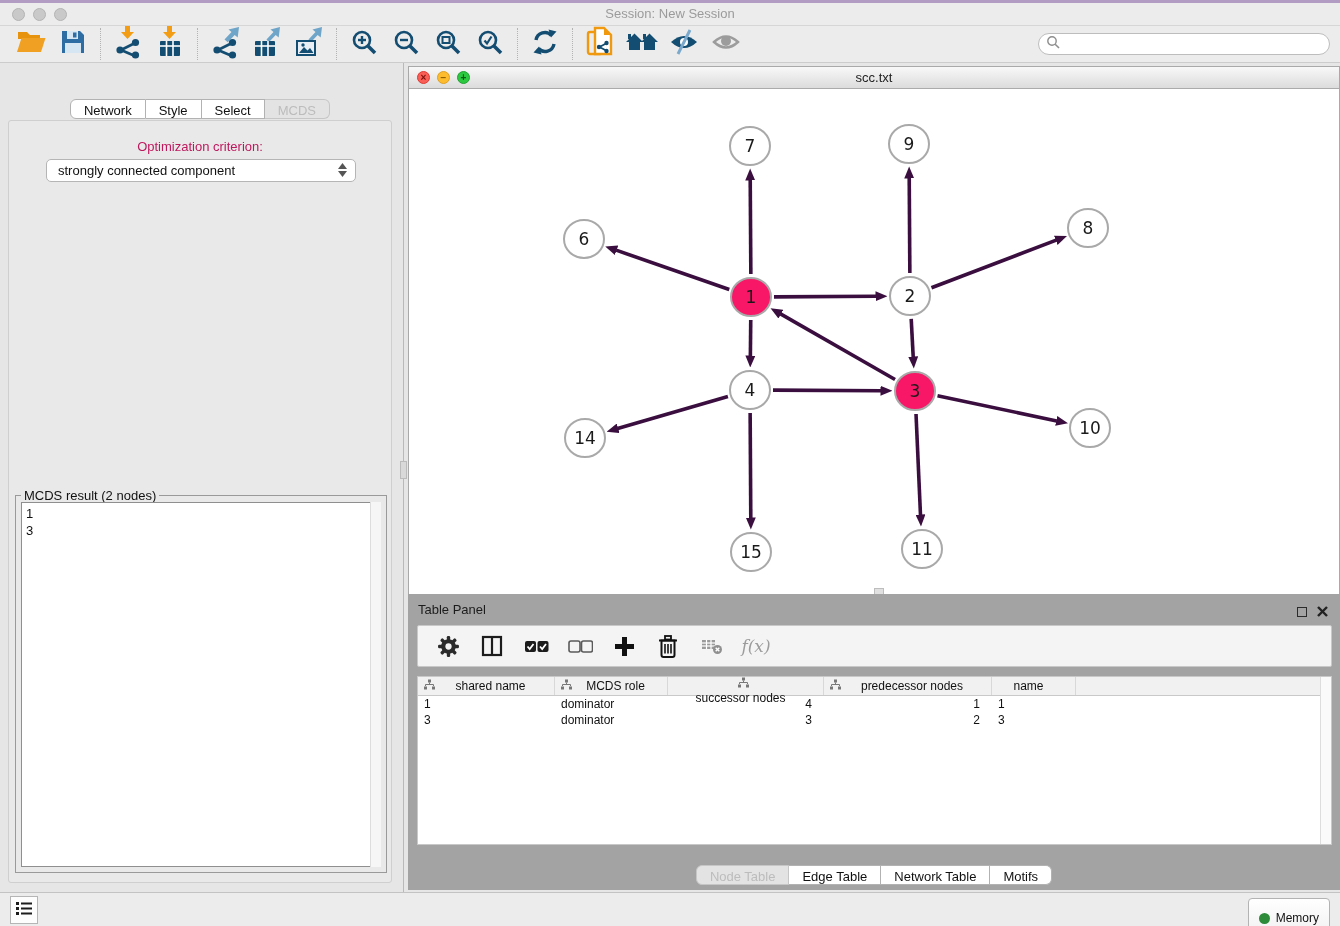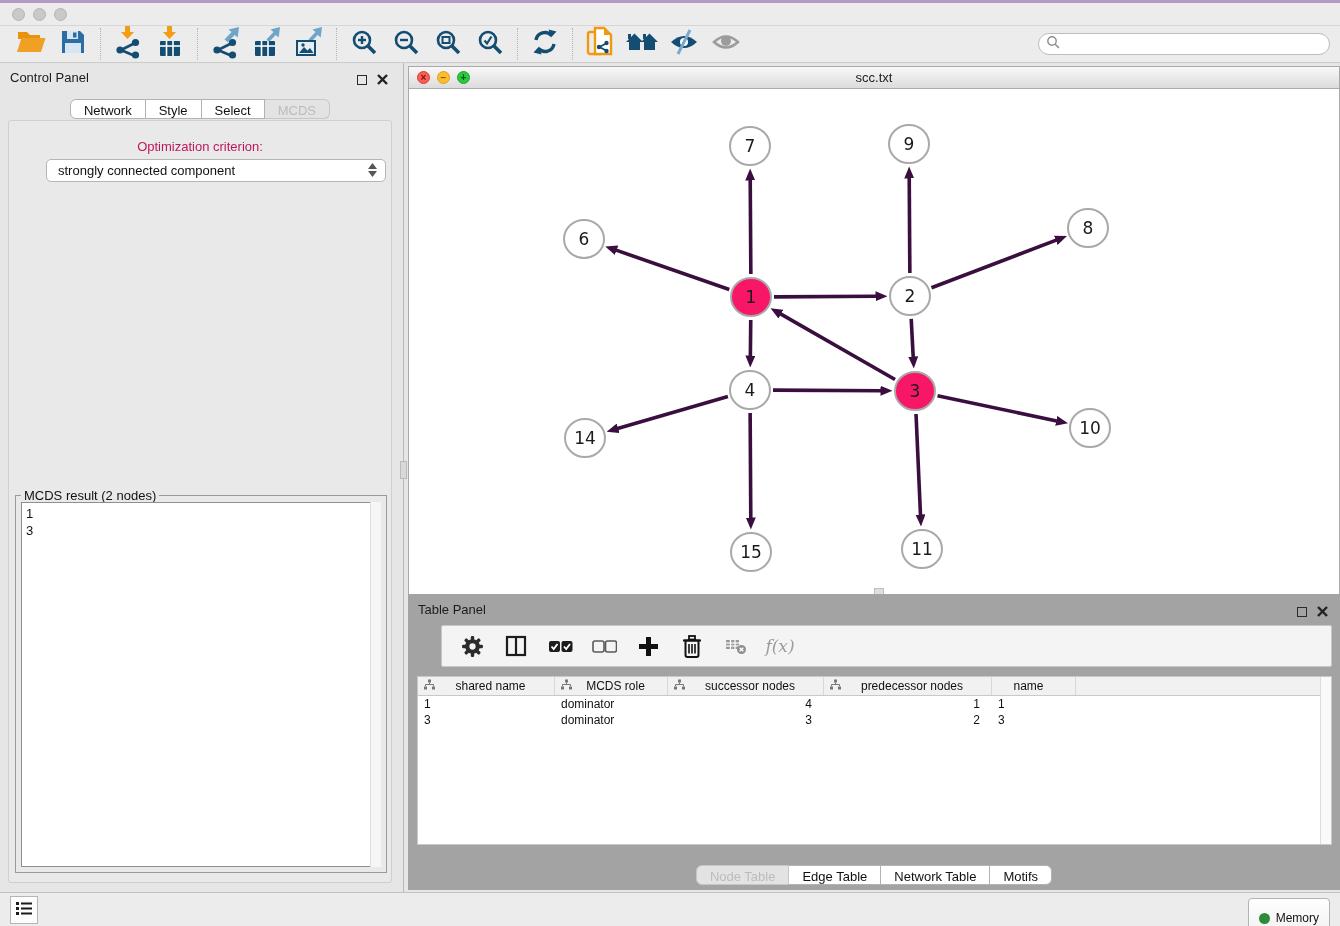--- a/index.html
+++ b/index.html
@@ -29,21 +29,21 @@
   .panel-icons { position:absolute; right:12px; top:5px; display:flex; gap:10px; align-items:center; }
   .float-box { width:10px; height:10px; border:1.6px solid #2b2b2b; background:transparent; }
   .tabs-row { position:absolute; left:0; right:0; display:flex; justify-content:center; z-index:3; }
   .cp-tabs { top:33px; }
   .tab { font-size:13px; color:#111; background:#fff; border:1px solid #b2b2b2; border-left-width:0; padding:3px 13px 0; cursor:default; }
   .tab:first-child { border-left-width:1px; border-radius:6px 0 0 6px; }
   .tab:last-child { border-radius:0 6px 6px 0; }
   .tab.selected { background:#e3e3e3; color:#bcbcbc; border-color:#c6c6c6; }
   .cp-content { position:absolute; left:8px; right:8px; top:54px; bottom:4px; background:#e9e9e9; border:1px solid #cfcfcf; border-radius:3px; }
   .opt-label { position:absolute; left:0; right:0; top:18px; text-align:center; font-size:13px; color:#be185d; }
-  .dropdown { position:absolute; left:37px; top:38px; width:340px; height:23px; background:#fff; border:1px solid #b5b5b5; border-radius:5px; font-size:13px; display:flex; align-items:center; padding-left:11px; color:#111; }
+  .dropdown { position:absolute; left:37px; top:38px; width:310px; height:23px; background:#fff; border:1px solid #b5b5b5; border-radius:5px; font-size:13px; display:flex; align-items:center; padding-left:11px; color:#111; }
   .spinner { position:absolute; right:8px; top:3px; display:flex; flex-direction:column; gap:2px; }
   .btn-row { position:absolute; left:0; right:0; top:71px; display:flex; justify-content:center; gap:14px; }
   .mac-btn { height:22px; background:linear-gradient(#ffffff,#f1f1f1); border:1px solid #b3b3b3; border-radius:7px; font-size:13px; padding:0 18px; color:#111; }
   .result-group { position:absolute; left:6px; width:372px; top:374px; height:378px; border:1px solid #9a9a9a; background:#e9e9e9; }
   .result-legend { position:absolute; top:-8px; left:5px; background:#e9e9e9; padding:0 3px; font-size:13px; color:#111; }
   .result-area { position:absolute; inset:5px 5px 5px 5px; top:6px; background:#fff; border:1px solid #8f8f8f; font-size:13px; line-height:17px; padding:2px 4px; white-space:pre; color:#111; }
   .result-scroll { position:absolute; top:6px; bottom:5px; right:5px; width:11px; background:#f6f6f6; border-left:1px solid #ddd; }
 
   
   .vsplit { position:absolute; left:400px; top:0; width:7px; bottom:0; }
@@ -57,21 +57,21 @@
   .light { width:13px; height:13px; border-radius:50%; font-size:10px; font-weight:bold; display:flex; align-items:center; justify-content:center; line-height:1; }
   .light.red { background:#f95f57; border:1px solid #de3a33; color:#7d100b; }
   .light.yellow { background:#fdbc2e; border:1px solid #dfa022; color:#8a5d00; }
   .light.green { background:#2bc840; border:1px solid #22a231; color:#0a5c14; }
   .net-title { position:absolute; left:0; right:0; top:3px; text-align:center; font-size:13px; color:#222; }
   .net-canvas { position:absolute; left:0; right:0; top:22px; bottom:0; background:#fff; }
   .net-grip { position:absolute; left:50%; bottom:-1px; width:10px; height:7px; background:#e0e0e0; border:1px solid #bdbdbd; }
 
   
   .table-panel { position:absolute; left:408px; right:0; top:531px; height:296px; background:#a3a3a3; }
-  .tp-toolbar { position:absolute; left:9px; right:8px; top:31px; height:42px; background:#f4f4f4; border:1px solid #c8c8c8; border-radius:2px; display:flex; align-items:center; gap:18px; padding-left:17px;margin-left:24px; }
+  .tp-toolbar { position:absolute; left:9px; right:8px; top:31px; height:42px; background:#f4f4f4; border:1px solid #c8c8c8; border-radius:2px; display:flex; align-items:center; gap:18px; padding-left:17px; }
   .tp-tool { display:flex; align-items:center; justify-content:center; width:26px; height:26px; }
   .tp-table { position:absolute; left:9px; right:8px; top:82px; height:169px; background:#fff; border:1px solid #c8c8c8; }
   .thead { display:flex; height:19px; background:#f1f1f1; border-bottom:1px solid #c9c9c9; }
   .th { display:flex; align-items:center; font-size:12px; color:#111; border-right:1px solid #d8d8d8; padding:0 4px; position:relative; }
   .th .hicon { margin:0 6px 0 2px; flex:0 0 auto; }
   .th .hlabel { flex:1; text-align:center; padding-right:10px; }
   .trow { display:flex; height:16px; }
   .td { font-size:12px; color:#111; padding:0 6px; line-height:16px; overflow:hidden; }
   .td.r { text-align:right; padding-right:12px; }
   .tscroll { position:absolute; right:0; top:0; bottom:0; width:11px; background:#fafafa; border-left:1px solid #ddd; }
@@ -88,20 +88,21 @@
 <body>
 
 <div class="app">
 
   <div class="titlebar">
     <div class="traffic">
       <div class="dot"></div>
       <div class="dot"></div>
       <div class="dot"></div>
     </div>
+    <div class="win-title">Session: New Session</div>
   </div>
 
   <div class="toolbar">
     <div class="tbtn">
         <span><svg width="30" height="26" viewBox="0 0 30 26">
             <path d="M2 3h9l3 3h10v4H2z" fill="#e8930e"></path>
             <path d="M1 23 5.5 9h24l-4.5 14z" fill="#f0a022"></path>
           </svg></span>
       </div>
     <div class="tbtn">
@@ -248,32 +249,20 @@
             <circle cx="6" cy="6" r="4.2" fill="none" stroke="#8d8d8d" stroke-width="1.4"></circle>
             <line x1="9.2" y1="9.2" x2="13" y2="13" stroke="#8d8d8d" stroke-width="1.6"></line>
           </svg></span>
       <input placeholder="" style="">
     </div>
   </div>
 
   <div class="workspace">
 
     <section class="control-panel">
-      <div class="panel-head">
-        <span class="panel-title">Control Panel</span>
-        <span class="panel-icons">
-          <span class="float-box"></span>
-          <span><svg width="11" height="11" viewBox="0 0 11 11">
-                <g stroke="#222" stroke-width="2.4">
-                  <line x1="1" y1="1" x2="10" y2="10"></line>
-                  <line x1="10" y1="1" x2="1" y2="10"></line>
-                </g>
-              </svg></span>
-        </span>
-      </div>
       <div class="tabs-row cp-tabs">
           <div class="tab">Network</div>
           <div class="tab">Style</div>
           <div class="tab">Select</div>
           <div class="tab selected">MCDS</div>
         </div>
       <div class="cp-content">
         <div class="opt-label">Optimization criterion:</div>
         <div class="dropdown">
           <span>strongly connected component</span>
@@ -476,21 +465,21 @@
             </div>
             <div class="th" style="width: 113px;">
               <span><svg class="hicon" width="11" height="11" viewBox="0 0 11 11">
                   <rect x="4" y="0.5" width="3" height="3" fill="#777"></rect>
                   <path d="M5.5 3.5v2M1.5 5.5h8M1.5 5.5V7M9.5 5.5V7" stroke="#777" fill="none"></path>
                   <rect x="0" y="7.5" width="3" height="3" fill="#777"></rect>
                   <rect x="8" y="7.5" width="3" height="3" fill="#777"></rect>
                 </svg></span>
               <span class="hlabel">MCDS role</span>
             </div>
-            <div class="th" style="width: 156px;">
+            <div class="th" style="width: 156px; flex-direction: column;">
               <span><svg class="hicon" width="11" height="11" viewBox="0 0 11 11">
                   <rect x="4" y="0.5" width="3" height="3" fill="#777"></rect>
                   <path d="M5.5 3.5v2M1.5 5.5h8M1.5 5.5V7M9.5 5.5V7" stroke="#777" fill="none"></path>
                   <rect x="0" y="7.5" width="3" height="3" fill="#777"></rect>
                   <rect x="8" y="7.5" width="3" height="3" fill="#777"></rect>
                 </svg></span>
               <span class="hlabel">successor nodes</span>
             </div>
             <div class="th" style="width: 168px;">
               <span><svg class="hicon" width="11" height="11" viewBox="0 0 11 11">

